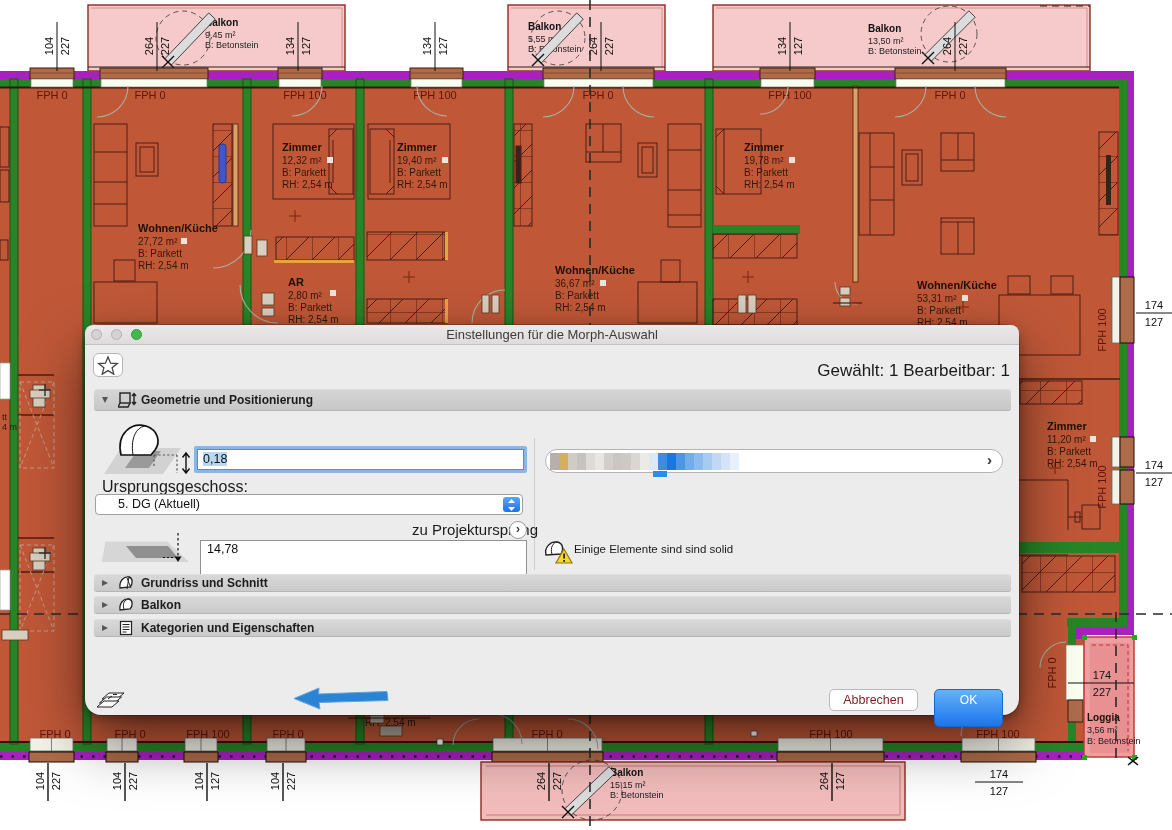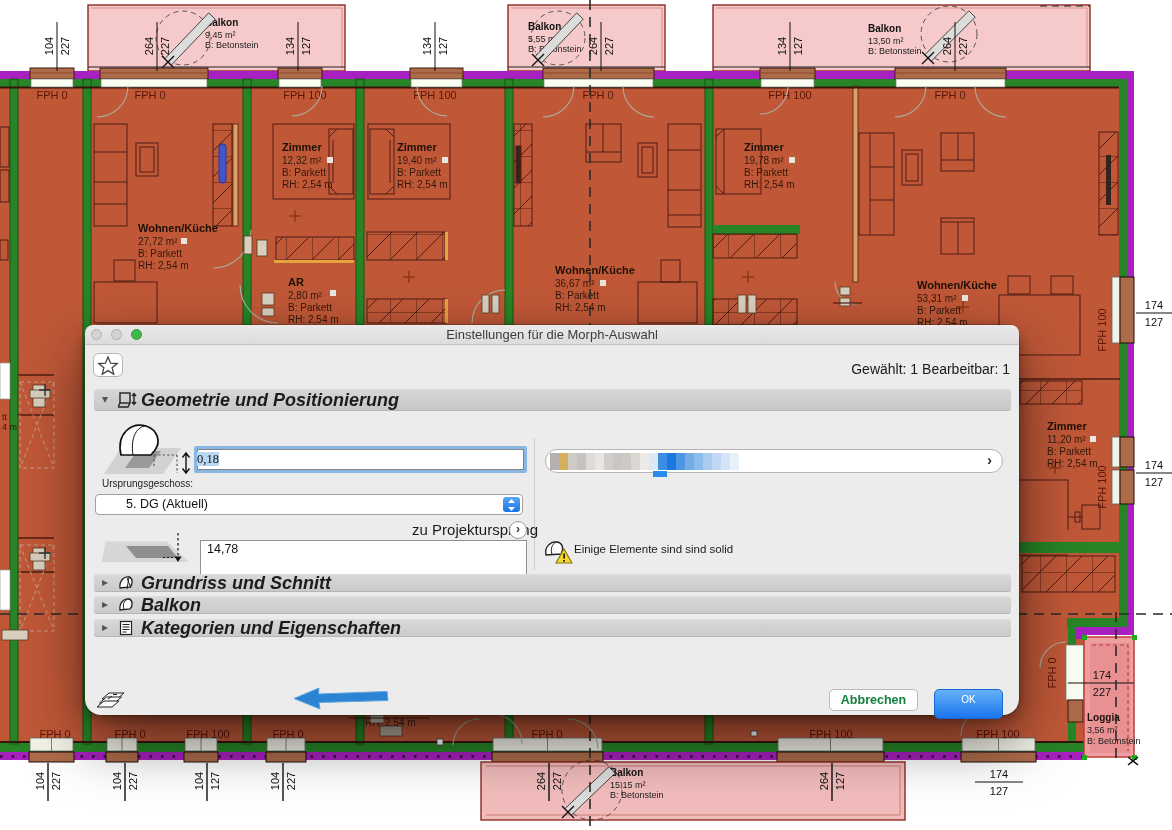--- a/index.html
+++ b/index.html
@@ -5,62 +5,62 @@
 #plansvg{position:absolute;left:0;top:0;}
 #dlg{position:absolute;left:85px;top:325px;width:934px;height:390px;background:#ececec;border-radius:16px;
  box-shadow:0 25px 60px rgba(0,0,0,.55),0 3px 12px rgba(0,0,0,.35),0 0 0 1px rgba(0,0,0,.18);
  font-family:"Liberation Sans",sans-serif;}
 #titlebar{position:absolute;left:0;top:0;width:100%;height:19px;background:linear-gradient(#ebe9ea,#dddbdc);
  border-bottom:1px solid #c4c2c3;border-radius:8px 8px 0 0;}
 .tl{position:absolute;top:4px;width:11px;height:11px;border-radius:50%;border:1px solid;box-sizing:border-box;}
 #title{text-align:center;font-size:13px;color:#3c3c3c;line-height:19px;}
 #star{position:absolute;left:8px;top:28px;width:28px;height:22px;background:#fff;border:1px solid #b5b5b5;border-radius:6px;
  display:flex;align-items:center;justify-content:center;}
-#gewaehlt{position:absolute;right:9px;top:36px;font-size:14px;color:#1a1a1a;}
+#gewaehlt{position:absolute;right:9px;top:36px;font-size:17px;color:#1a1a1a;}
 .secbar{position:absolute;left:9px;width:917px;height:22px;background:linear-gradient(#d6d6d6,#c7c7c7);
  border-radius:3px;border-top:1px solid #dedede;border-bottom:1px solid #b5b5b5;box-sizing:border-box;}
 .secbar.collapsed{height:18px;background:linear-gradient(#d8d8d8,#cacaca);}
 .tri{position:absolute;left:8px;top:50%;transform:translateY(-54%);font-size:12px;color:#555;}
 .sicon{position:absolute;left:24px;top:50%;transform:translateY(-50%);}
-.sectxt{position:absolute;left:47px;top:50%;transform:translateY(-50%);font-size:18px;font-weight:bold;color:#1c1c1c;font-style:italic;}
+.sectxt{position:absolute;left:47px;top:50%;transform:translateY(-50%);font-size:12px;font-weight:bold;color:#1c1c1c;}
 #morphicon1{position:absolute;left:16px;top:96px;}
 #field1{position:absolute;left:109px;top:121px;width:333px;height:27px;box-sizing:border-box;
  border:3px solid #8ab6e3;border-radius:2px;background:#fff;box-shadow:inset 0 0 0 1px #848484;
- font-size:12.5px;color:#111;line-height:21px;font-family:Liberation Serif, serif;}
+ font-size:12.5px;color:#111;line-height:21px;padding-left:6px;}
 #sel018{background:#b9d8f1;}
 #coldiv{position:absolute;left:449px;top:113px;width:1px;height:132px;background:#cccccc;}
 #pill1{position:absolute;left:460px;top:124px;width:458px;height:24px;box-sizing:border-box;background:#fff;
  border:1px solid #b4b4b4;border-radius:12px;}
 .mos{position:absolute;top:3px;height:17px;}
 #bluetab{position:absolute;left:568px;top:146px;width:14px;height:6px;background:#2b8cf0;}
 .chev{position:absolute;right:10px;top:50%;transform:translateY(-56%);font-size:15px;color:#333;font-weight:bold;}
-.lbl{position:absolute;font-size:10px;color:#1b1b1b;}
+.lbl{position:absolute;font-size:16px;color:#1b1b1b;}
 #dropdown{position:absolute;left:10px;top:169px;width:428px;height:21px;box-sizing:border-box;background:#fff;
- border:1px solid #a0a0a0;border-radius:4px;font-size:12.5px;color:#111;line-height:19px;padding-left:30px;}
+ border:1px solid #a0a0a0;border-radius:4px;font-size:12.5px;color:#111;line-height:19px;padding-left:22px;}
 #stepper{position:absolute;right:2px;top:2px;width:17px;height:15px;background:linear-gradient(#5aa7f7,#1c72ea);
  border-radius:3px;display:flex;align-items:center;justify-content:center;}
 #zuproj{position:absolute;left:0;top:196px;width:421px;text-align:right;font-size:15px;color:#1b1b1b;margin-left:32px;}
 #circbtn{position:absolute;left:424px;top:196px;width:16px;height:16px;border:1px solid #999;border-radius:50%;
  background:#fff;font-size:12px;color:#333;text-align:center;line-height:15px;font-weight:bold;}
 #morphicon2{position:absolute;left:11px;top:207px;}
 #field2{position:absolute;left:115px;top:215px;width:327px;height:37px;box-sizing:border-box;background:#fff;
  border:1px solid #919191;font-size:12.5px;color:#111;line-height:17px;padding-left:6px;}
 #warnicon{position:absolute;left:458px;top:214px;}
 #layericon{position:absolute;left:10px;top:363px;}
 #botpill{position:absolute;left:44px;top:364px;width:776px;height:22px;box-sizing:border-box;background:#fff;
  border:1px solid #b4b4b4;border-radius:11px;}
 #eye{position:absolute;left:9px;top:4px;}
 #bgftxt{position:absolute;left:27px;top:3px;font-size:12.5px;color:#111;}
 .mos2{position:absolute;top:3px;height:14px;}
 #bluearrow{position:absolute;left:205px;top:357px;}
 #btnabb{position:absolute;left:744px;top:364px;width:89px;height:22px;box-sizing:border-box;background:#fff;
- border:1px solid #b9b9b9;border-radius:5px;font-size:12.5px;color:#15803d;text-align:center;line-height:20px;font-weight:bold;}
-#btnok{position:absolute;left:849px;top:364px;width:69px;height:30px;box-sizing:border-box;
+ border:1px solid #b9b9b9;border-radius:5px;font-size:12.5px;color:#7f1d1d;text-align:center;line-height:20px;}
+#btnok{position:absolute;left:849px;top:364px;width:69px;height:38px;box-sizing:border-box;
  background:linear-gradient(#66b1f8,#1a75ee);border:1px solid #1a66d0;border-radius:5px;
- font-size:10px;color:#fff;text-align:center;line-height:20px;}
+ font-size:12px;color:#fff;text-align:center;line-height:20px;}
 </style></head>
 <body>
 <div id="stage">
 <svg id="plansvg" width="1172" height="830" viewBox="0 0 1172 830" font-family="Liberation Sans,sans-serif">
 <defs>
 <pattern id="hat" width="26" height="26" patternUnits="userSpaceOnUse">
 <path d="M0,26 L26,0" stroke="#4f1d12" stroke-width="1" fill="none"></path>
 <path d="M0,0 L0,26 M0,0 L26,0" stroke="#4f1d12" stroke-width="1" fill="none"></path>
 </pattern>
 </defs>

